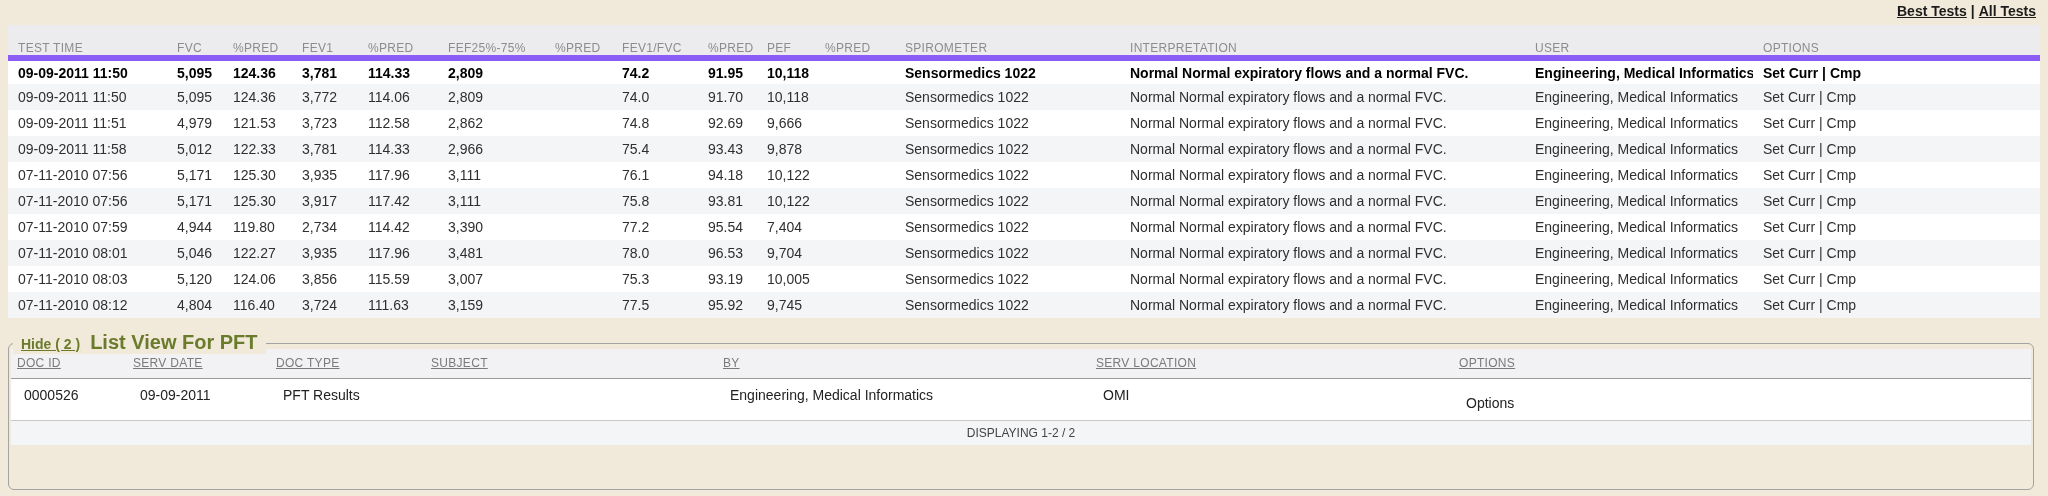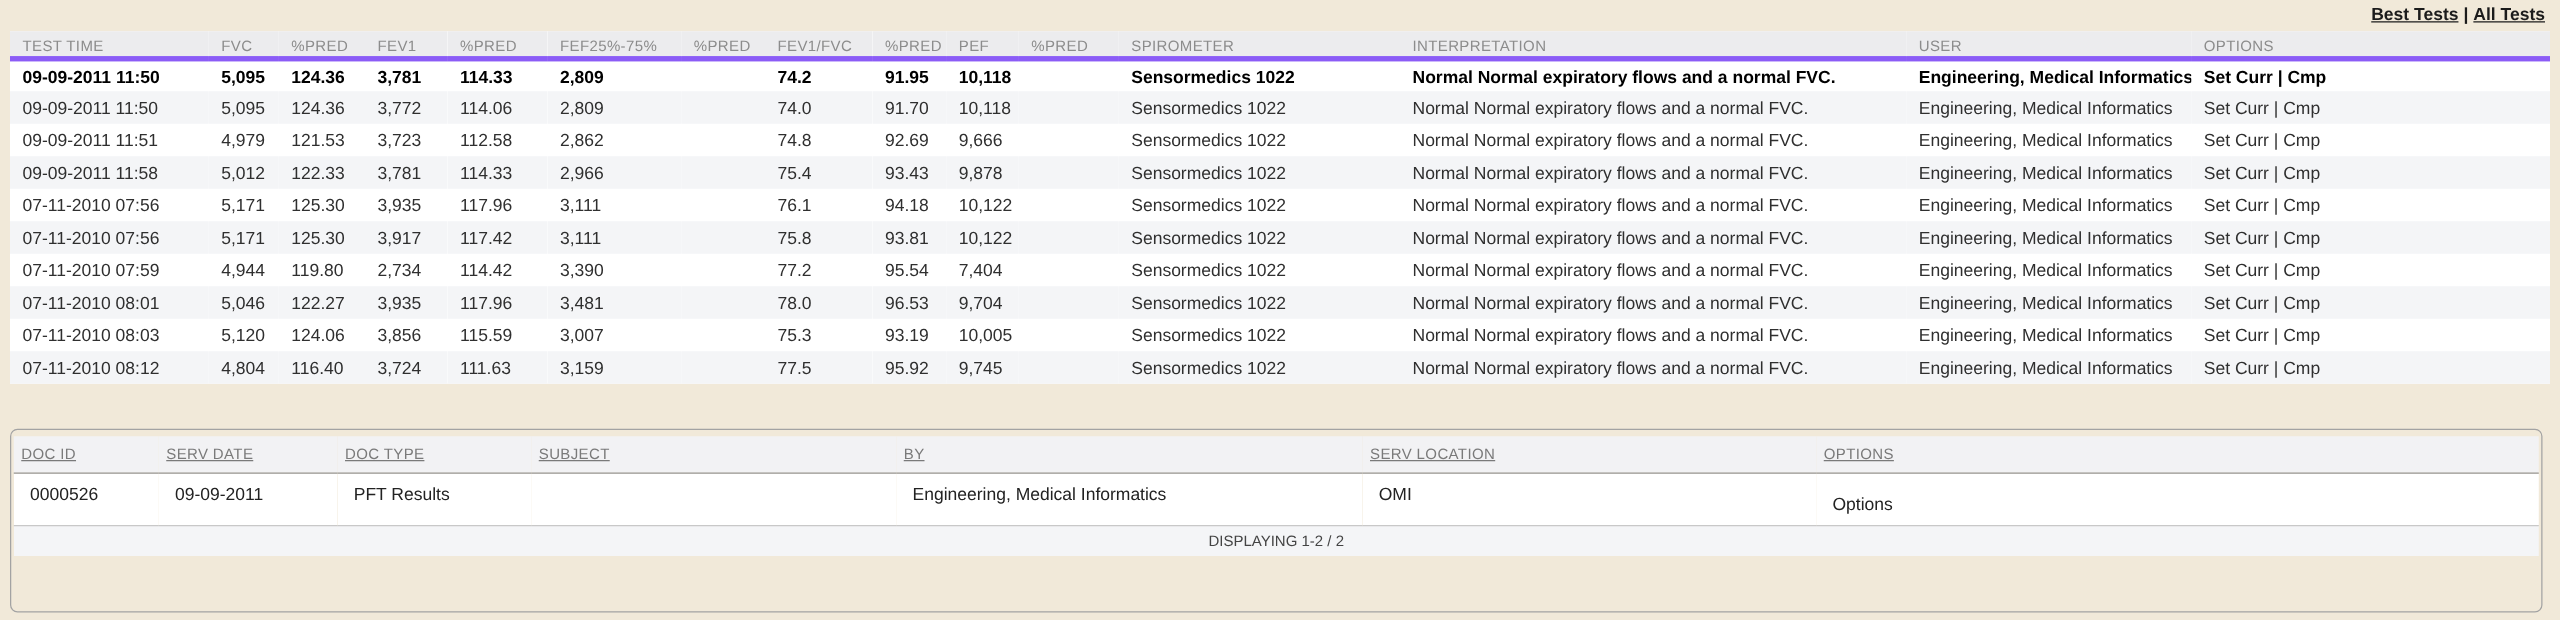--- a/index.html
+++ b/index.html
@@ -31,23 +31,23 @@
   
   table{border-collapse:collapse; table-layout:fixed;}
   table.results{
     position:absolute; left:8px; top:25px; width:2032px;
     background:#fff;
   }
   table.results th{
     background:var(--hdr-bg);
     color:var(--hdr-text);
     font-size:12px; font-weight:normal; letter-spacing:.3px;
-    text-align:left; height:22px; padding:4px 0 0 10px;
+    text-align:left; height:22px; padding:16px 0 0 10px;
     white-space:nowrap; overflow:hidden;
-    border-bottom:4px solid #8b5cf6;
+    border-bottom:6px solid #8b5cf6;
   }
   table.results td{
     font-size:14px; height:26px; padding:0 0 0 10px;
     white-space:nowrap; overflow:hidden; color:var(--text);
     vertical-align:middle;
   }
   table.results tbody tr:nth-child(even){background:var(--row-alt);}
   table.results tbody tr:nth-child(odd){background:#ffffff;}
   table.results tr.bold td{font-weight:bold; color:#000;}
   
@@ -304,20 +304,24 @@
         <td></td>
         <td>Sensormedics 1022</td>
         <td>Normal Normal expiratory flows and a normal FVC.</td>
         <td>Engineering, Medical Informatics</td>
         <td class="opt">Set Curr | Cmp</td>
       </tr>
     </tbody>
 </table>
 
 <div class="panel">
+  <div class="legend">
+    <a>Hide ( 2 )</a>
+    <span class="lv-title">List View For PFT</span>
+  </div>
   <table class="listview">
     <colgroup>
       <col style="width:116px">
         <col style="width:143px">
         <col style="width:155px">
       <col style="width:292px">
         <col style="width:373px">
         <col style="width:363px">
       <col style="width:578px">
     </colgroup>

